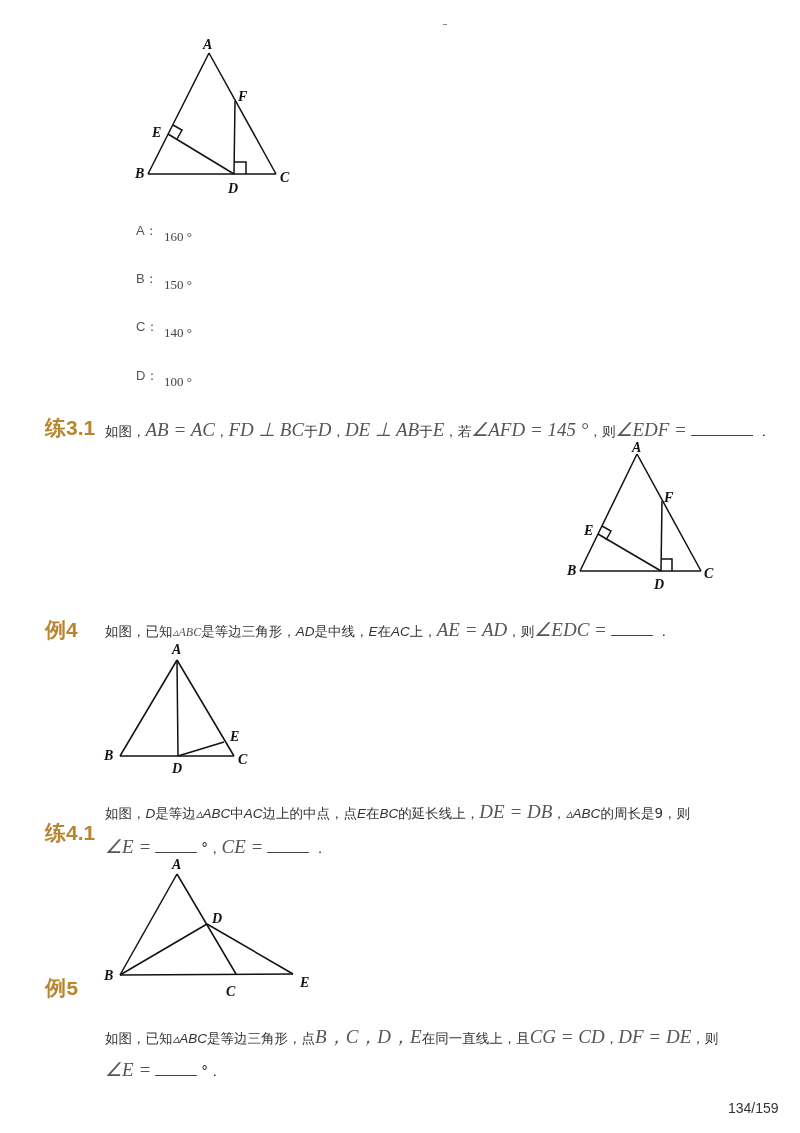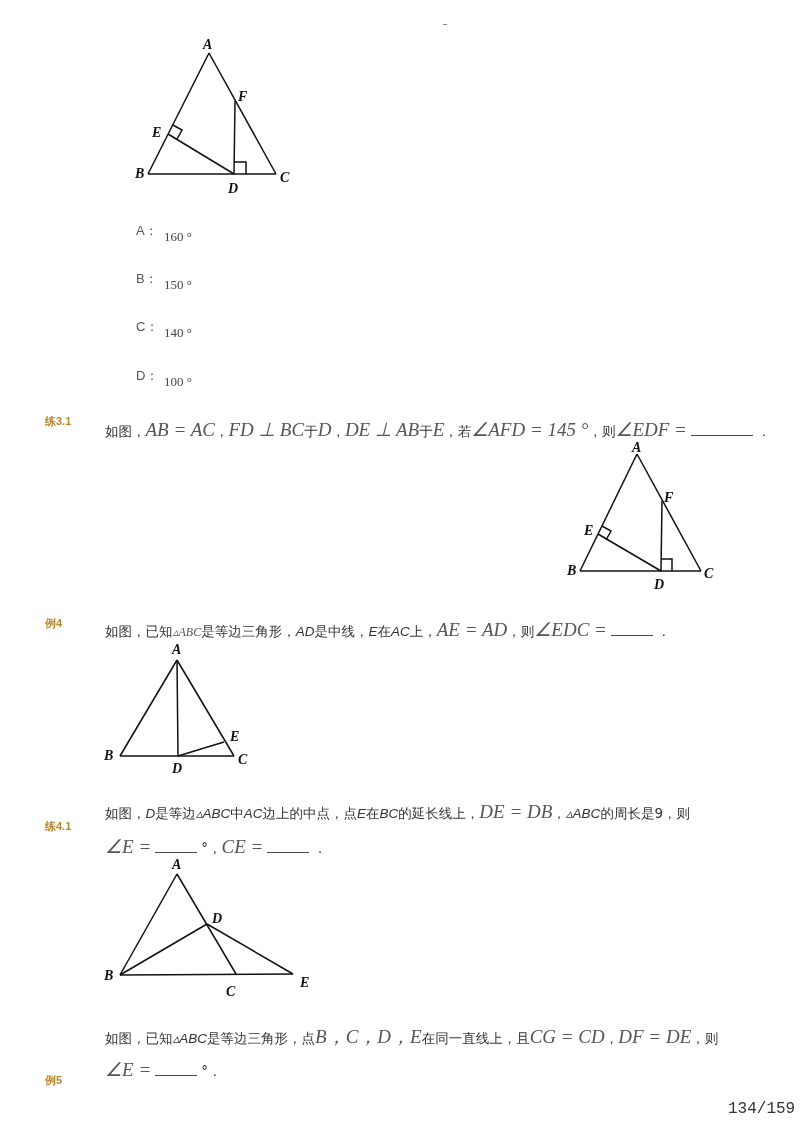--- a/index.html
+++ b/index.html
@@ -5,26 +5,26 @@
   html, body { margin:0; padding:0; background:#ffffff; }
   body { width:800px; height:1133px; position:relative; overflow:hidden;
          font-family:"DejaVu Sans", "Liberation Sans", sans-serif; color:#333; }
   .abs { position:absolute; }
   .dash { left:443px; top:24px; width:4px; height:1px; background:#888; }
   .fig svg { display:block; }
   .fig text { font-family:"Liberation Serif", serif; font-style:italic; font-weight:bold; font-size:14px; fill:#111; }
   .opt { left:136px; font-size:13px; color:#555; display:flex; align-items:flex-end; }
   .opt .ol { font-family:"Liberation Sans", sans-serif; font-size:13px; color:#555; width:28px; }
   .opt .ov { font-family:"Liberation Serif", serif; font-size:13px; color:#444; position:relative; top:5px; }
-  .tag { left:45px; font-family:"Liberation Sans", sans-serif; font-weight:bold; font-size:11px; color:#b8862e; }
+  .tag { left:45px; font-family:"Liberation Sans", sans-serif; font-weight:bold; font-size:21px; color:#b8862e; }
   .q { left:105px; font-size:13.5px; color:#333; white-space:nowrap; font-family:"DejaVu Sans", sans-serif; }
   .m { font-family:"Liberation Serif", serif; font-style:italic; color:#555; font-size:19px; }
   .it { font-style:italic; font-family:"Liberation Sans", sans-serif;margin-top:41px; }
   .blank { display:inline-block; border-bottom:1px solid #444; vertical-align:baseline; height:12px; margin:0 4px; }
-  .pg { left:728px; top:1100px; font-family:Liberation Mono, monospace; font-size:16px; color:#333; }
+  .pg { left:728px; top:1100px; font-family:Liberation Sans, sans-serif; font-size:14px; color:#333; }
 </style>
 </head>
 <body>
 
 <div class="abs dash"></div>
 
 <div class="abs fig" style="left:130px;top:35px;">
   <svg width="170" height="160" viewBox="0 0 170 160">
     <g stroke="#111" stroke-width="1.5" fill="none">
       <line x1="79" y1="18" x2="18" y2="139"></line>
@@ -123,21 +123,21 @@
       <line x1="107" y1="69" x2="193" y2="119"></line>
     </g>
     <text x="72" y="14">A</text>
     <text x="112" y="68">D</text>
     <text x="4" y="125">B</text>
     <text x="200" y="132">E</text>
     <text x="126" y="141">C</text>
   </svg>
 </div>
 
-<div class="abs tag" style="top:1073px;">例5</div>
+<div class="abs tag" style="top:974px;font-family:Liberation Mono, monospace;">例5</div>
 <div class="abs q" style="top:1024px;">
   <span>如图，已知</span><span class="it">▵ABC</span><span>是等边三角形，点</span><span class="m">B，C，D，E</span><span>在同一直线上，且</span><span class="m">CG = CD</span><span>，</span><span class="m">DF = DE</span><span>，则</span>
 </div>
 <div class="abs q" style="top:1058px;">
   <span class="m">∠E =</span><span class="blank" style="width:42px;"></span><span>°．</span>
 </div>
 
 <div class="abs pg">134/159</div>
 
 </body></html>

